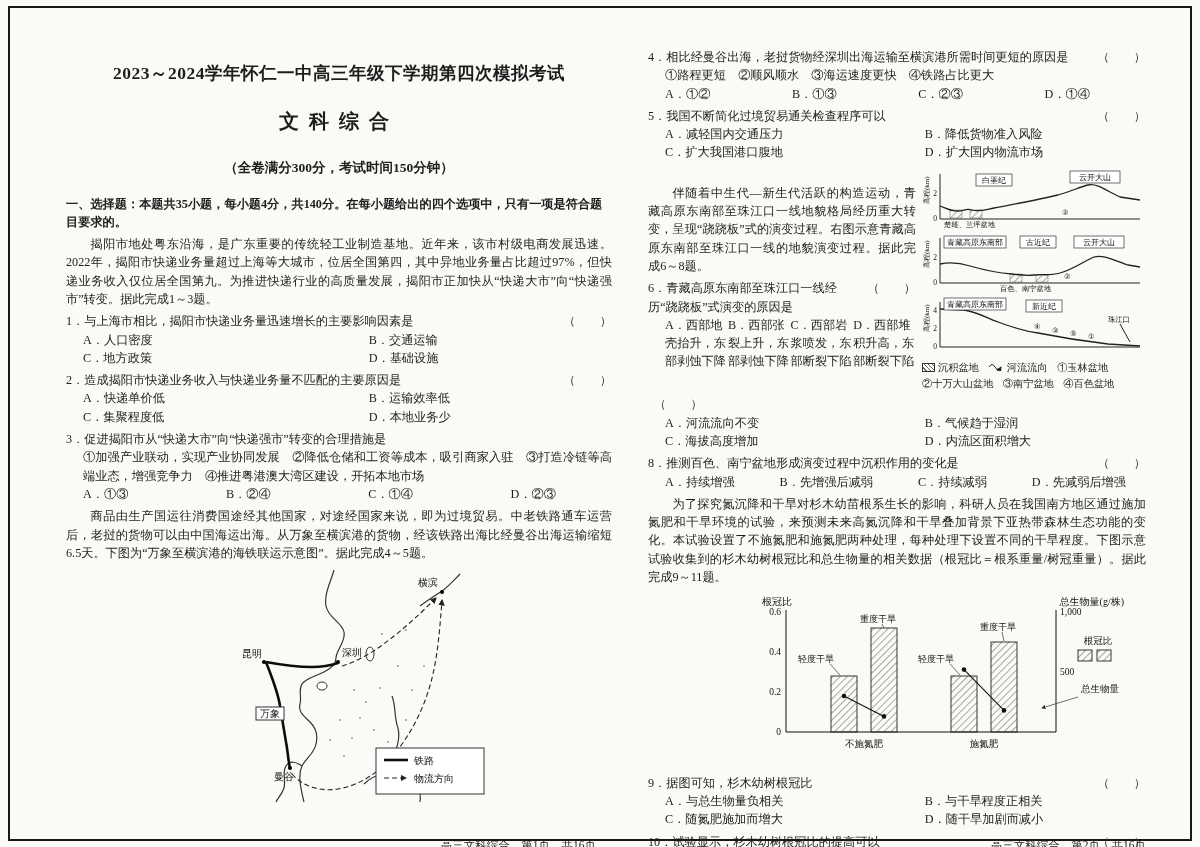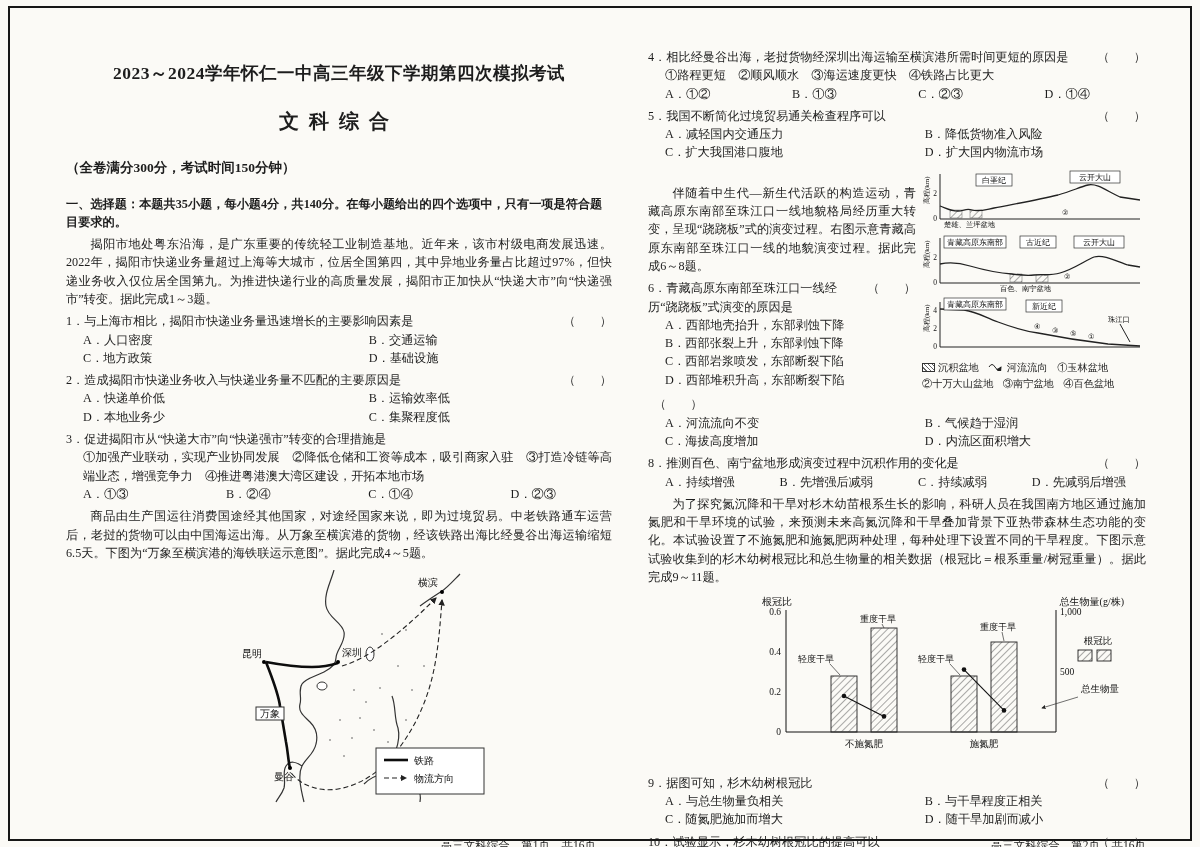--- a/index.html
+++ b/index.html
@@ -6,30 +6,30 @@
   html,body{width:1200px;height:847px}
   body{position:relative;background:#fbfaf6;color:#1d1d1d;
        font-family:"Liberation Serif","DejaVu Serif",serif;
        font-size:12.2px;line-height:1.5;overflow:hidden}
   .frame{position:absolute;inset:6px 8px;border:2px solid #171717;pointer-events:none}
   .page{position:absolute;top:44px}
   #page1{left:66px;width:546px}
   #page2{left:648px;width:498px}
   .title{font-size:17.5px;font-weight:bold;text-align:center;letter-spacing:.5px;margin-top:16px}
   .subject{font-size:20px;font-weight:bold;text-align:center;letter-spacing:10px;margin-top:20px}
-  .meta{font-size:13.5px;font-weight:bold;margin-top:22px}
+  .meta{font-size:13.5px;font-weight:bold;text-align:center;margin-top:22px}
   .section{font-weight:bold;margin-top:16px}
   .passage{text-indent:2em;margin-top:4px;text-align:justify}
   .q{margin-top:4px}
   .stem{display:flex}
   .stem .t{flex:1}
   .stem .br{margin-left:6px;white-space:nowrap;color:#3a3a3a}
   .opts2{display:grid;grid-template-columns:54% 46%;padding-left:17px}
   .optrow{display:flex;justify-content:space-between;padding:0 56px 0 17px}
-  .optstack{display:flex;flex-direction:column;padding-left:17px}
+  .optstack{display:flex;flex-direction:row;padding-left:17px}
   .sub{padding-left:17px;text-align:justify}
   .p3row{display:flex;gap:6px;margin-top:6px}
   .p3left{flex:1}
   .diagcol{width:224px}
   .panel{display:block;margin-bottom:2px}
   .dleg{font-size:10.2px;line-height:1.55;margin-top:2px}
   .dleg .it{margin-right:7px;white-space:nowrap}
   .hsym{display:inline-block;width:13px;height:9px;border:1px solid #333;
         background:repeating-linear-gradient(45deg,#fff 0 2px,#666 2px 3px);
         vertical-align:-1px;margin-right:3px}
@@ -101,22 +101,22 @@
   </div>
 
   <div class="q">
     <div class="stem">
       <span class="t">2．造成揭阳市快递业务收入与快递业务量不匹配的主要原因是</span>
       <span class="br">（　　）</span>
     </div>
     <div class="opts2">
       <span>A．快递单价低</span>
       <span>B．运输效率低</span>
+      <span>C．集聚程度低</span>
       <span>D．本地业务少</span>
-      <span>C．集聚程度低</span>
     </div>
   </div>
 
   <div class="q">
     <div class="stem">
       <span class="t">3．促进揭阳市从“快递大市”向“快递强市”转变的合理措施是</span>
     </div>
     <p class="sub">①加强产业联动，实现产业协同发展　②降低仓储和工资等成本，吸引商家入驻　③打造冷链等高端业态，增强竞争力　④推进粤港澳大湾区建设，开拓本地市场</p>
     <div class="optrow">
       <span>A．①③</span>

